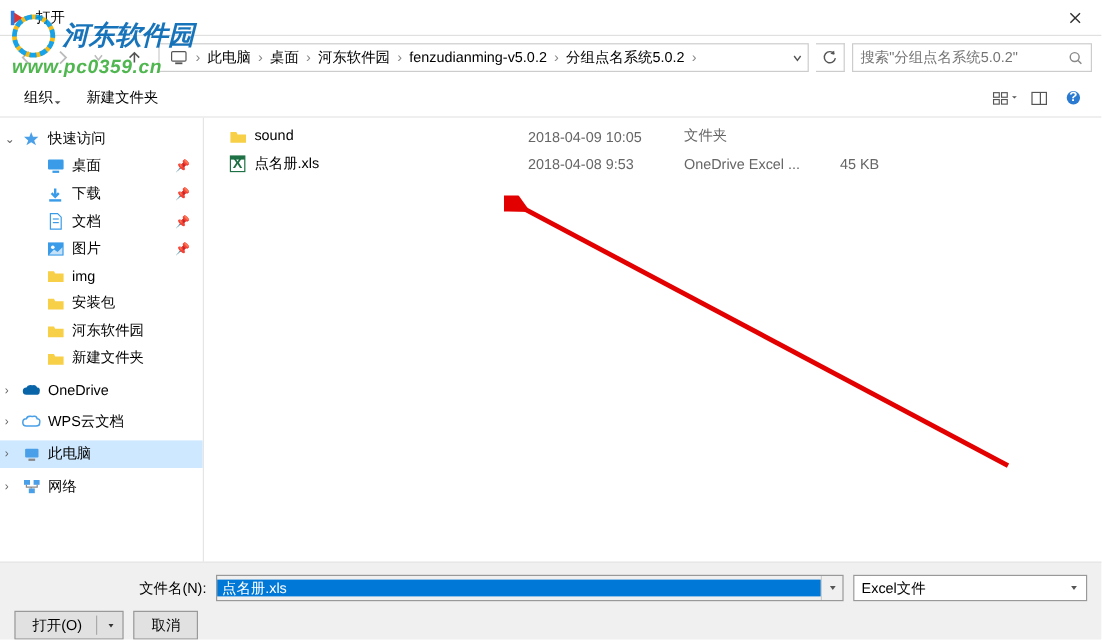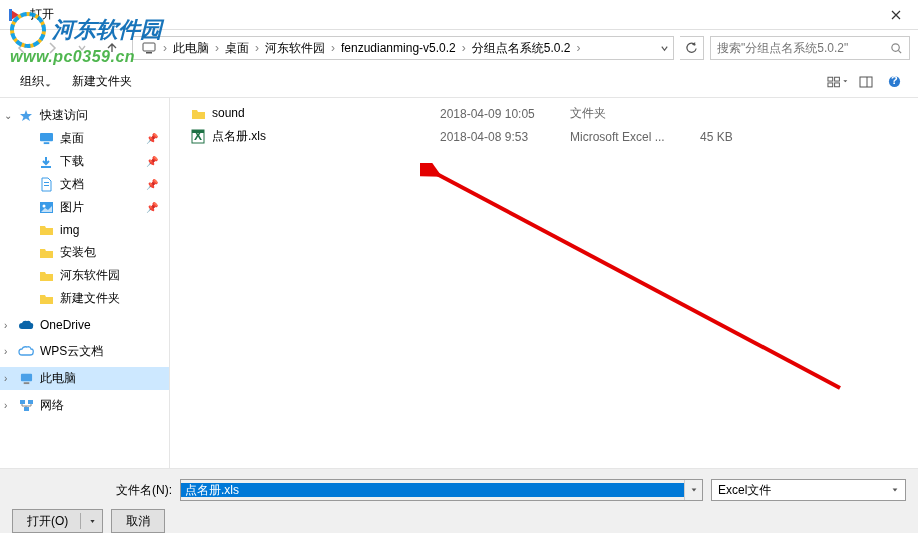--- a/index.html
+++ b/index.html
@@ -366,21 +366,21 @@
           <span class="ticon">
               <svg width="14" height="15" viewBox="0 0 14 15">
                 <rect x="1" y="1" width="12" height="13" fill="#fff" stroke="#1e7145"></rect>
                 <rect x="1" y="1" width="12" height="3" fill="#1e7145"></rect>
                 <text x="7" y="11" text-anchor="middle" fill="#1e7145" font-size="7" font-weight="bold">X</text>
               </svg>
             </span>
           <span>点名册.xls</span>
         </div>
         <div class="cell date-cell">2018-04-08 9:53</div>
-        <div class="cell type-cell">Microsoft Excel ...</div>
+        <div class="cell type-cell">OneDrive Excel ...</div>
         <div class="cell size-cell">45 KB</div>
       </div>
     </div>
 
     <svg class="arrow-annot" width="430" height="240" viewBox="0 0 430 240">
       <defs>
           <marker id="ah" markerWidth="12" markerHeight="10" refX="2" refY="5" orient="auto">
             <path d="M10 0 L0 5 L10 10 Z" fill="#e30000"></path>
           </marker>
         </defs>

